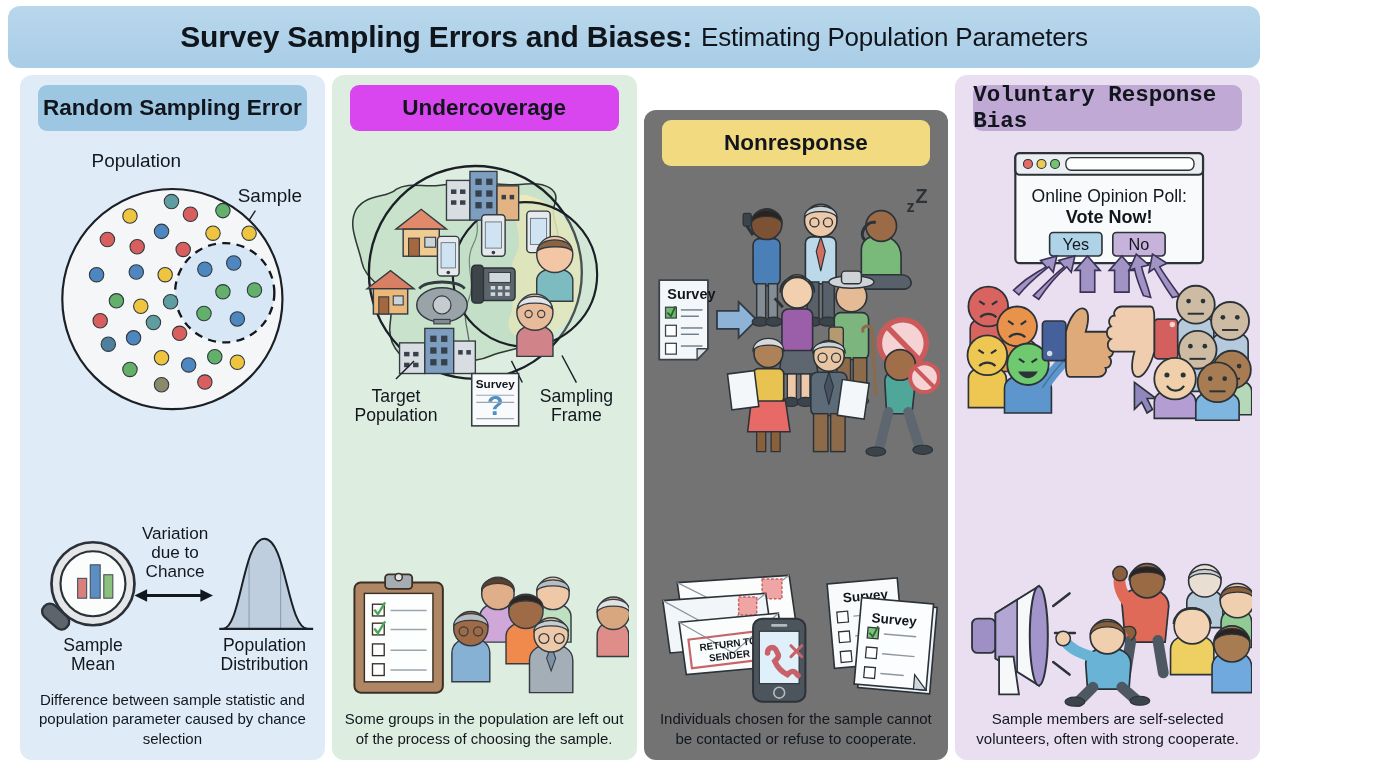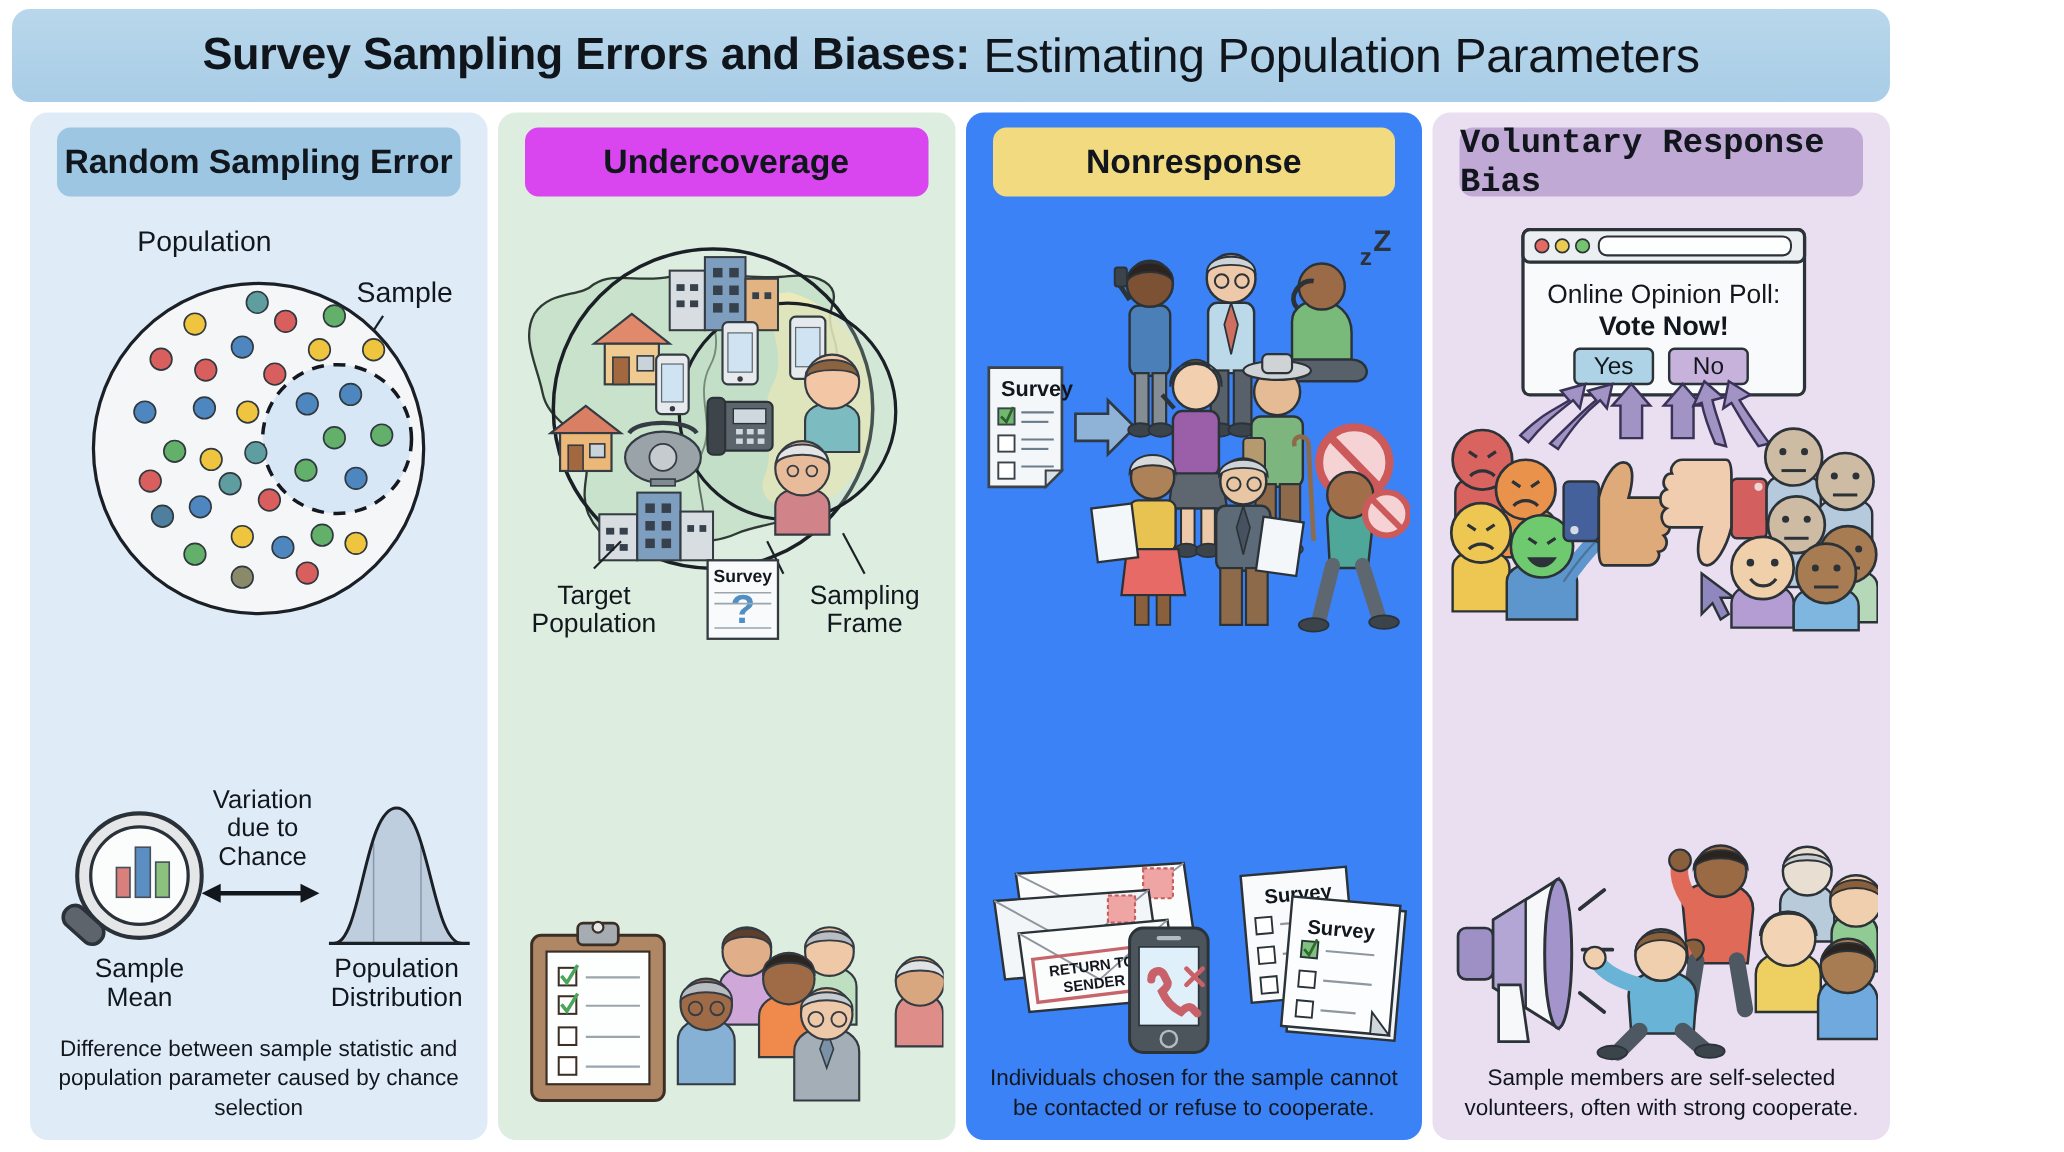--- a/index.html
+++ b/index.html
@@ -13,33 +13,33 @@
 
   
   .title-bar {
     height: 62px; flex: 0 0 62px;
     border-radius: 12px;
     background: linear-gradient(180deg, #b9d7ec 0%, #a8cde6 100%);
     display: flex; align-items: center; justify-content: center;
     color: #10151c;
   }
   .title-bar .t-main { font-size: 30px; font-weight: bold; letter-spacing: -0.2px; }
-  .title-bar .t-sub  { font-size: 32px; font-weight: normal; letter-spacing: -0.2px; margin-left: 9px; }
+  .title-bar .t-sub  { font-size: 26px; font-weight: normal; letter-spacing: -0.2px; margin-left: 9px; }
 
   
   .columns { flex: 1 1 auto; display: flex; gap: 7px; margin-top: 7px; padding-left: 12px; }
   .col {
     flex: 1 1 0; border-radius: 12px;
     display: flex; flex-direction: column; align-items: center;
     padding: 10px 8px 10px 8px;
     position: relative; overflow: hidden;
   }
   .col-1 { background: #dfecf8; }
   .col-2 { background: #ddeee0; }
-  .col-3 { background: #3b82f6; }
+  .col-3 { background: #737373; margin-top: 35px; }
   .col-4 { background: #eadef1; }
 
   .col-head {
     width: calc(100% - 20px);
     height: 46px; border-radius: 9px;
     display: flex; align-items: center; justify-content: center;
     font-size: 22.5px; font-weight: bold; color: #11161d;
     flex: 0 0 46px;
   }
   .col-1 .col-head { background: #9dc6e3; }
@@ -356,20 +356,21 @@
             <path d="M210,104 C210,80 258,80 258,104 L258,140 L210,140 Z" fill="#a3aeb6" stroke="#343b42" stroke-width="1.6"></path>
             <polygon points="234,88 229,102 234,116 239,102" fill="#7b91a6" stroke="#343b42" stroke-width="1.2"></polygon>
             <circle cx="234" cy="76" r="19" fill="#eec9a9" stroke="#343b42" stroke-width="1.6"></circle>
             <path d="M215,72 C215,56 253,56 253,72 C247,64 221,64 215,72 Z" fill="#c6ccd0" stroke="#343b42" stroke-width="1.4"></path>
             <circle cx="226" cy="80" r="5.5" fill="none" stroke="#343b42" stroke-width="1.4"></circle>
             <circle cx="243" cy="80" r="5.5" fill="none" stroke="#343b42" stroke-width="1.4"></circle>
           </g>
         </svg>
       </div>
 
+      <div class="caption">Some groups in the population are left out of the process of choosing the sample.</div>
     </div>
 
     <div class="col col-3">
       <div class="col-head">Nonresponse</div>
 
       <div class="art-top">
         <svg width="320" height="305" viewBox="0 0 320 305">
 
           <g>
             <path d="M8,110 L62,110 L62,186 L50,198 L8,198 Z" fill="#f4f7f9" stroke="#3a424a" stroke-width="2"></path>

